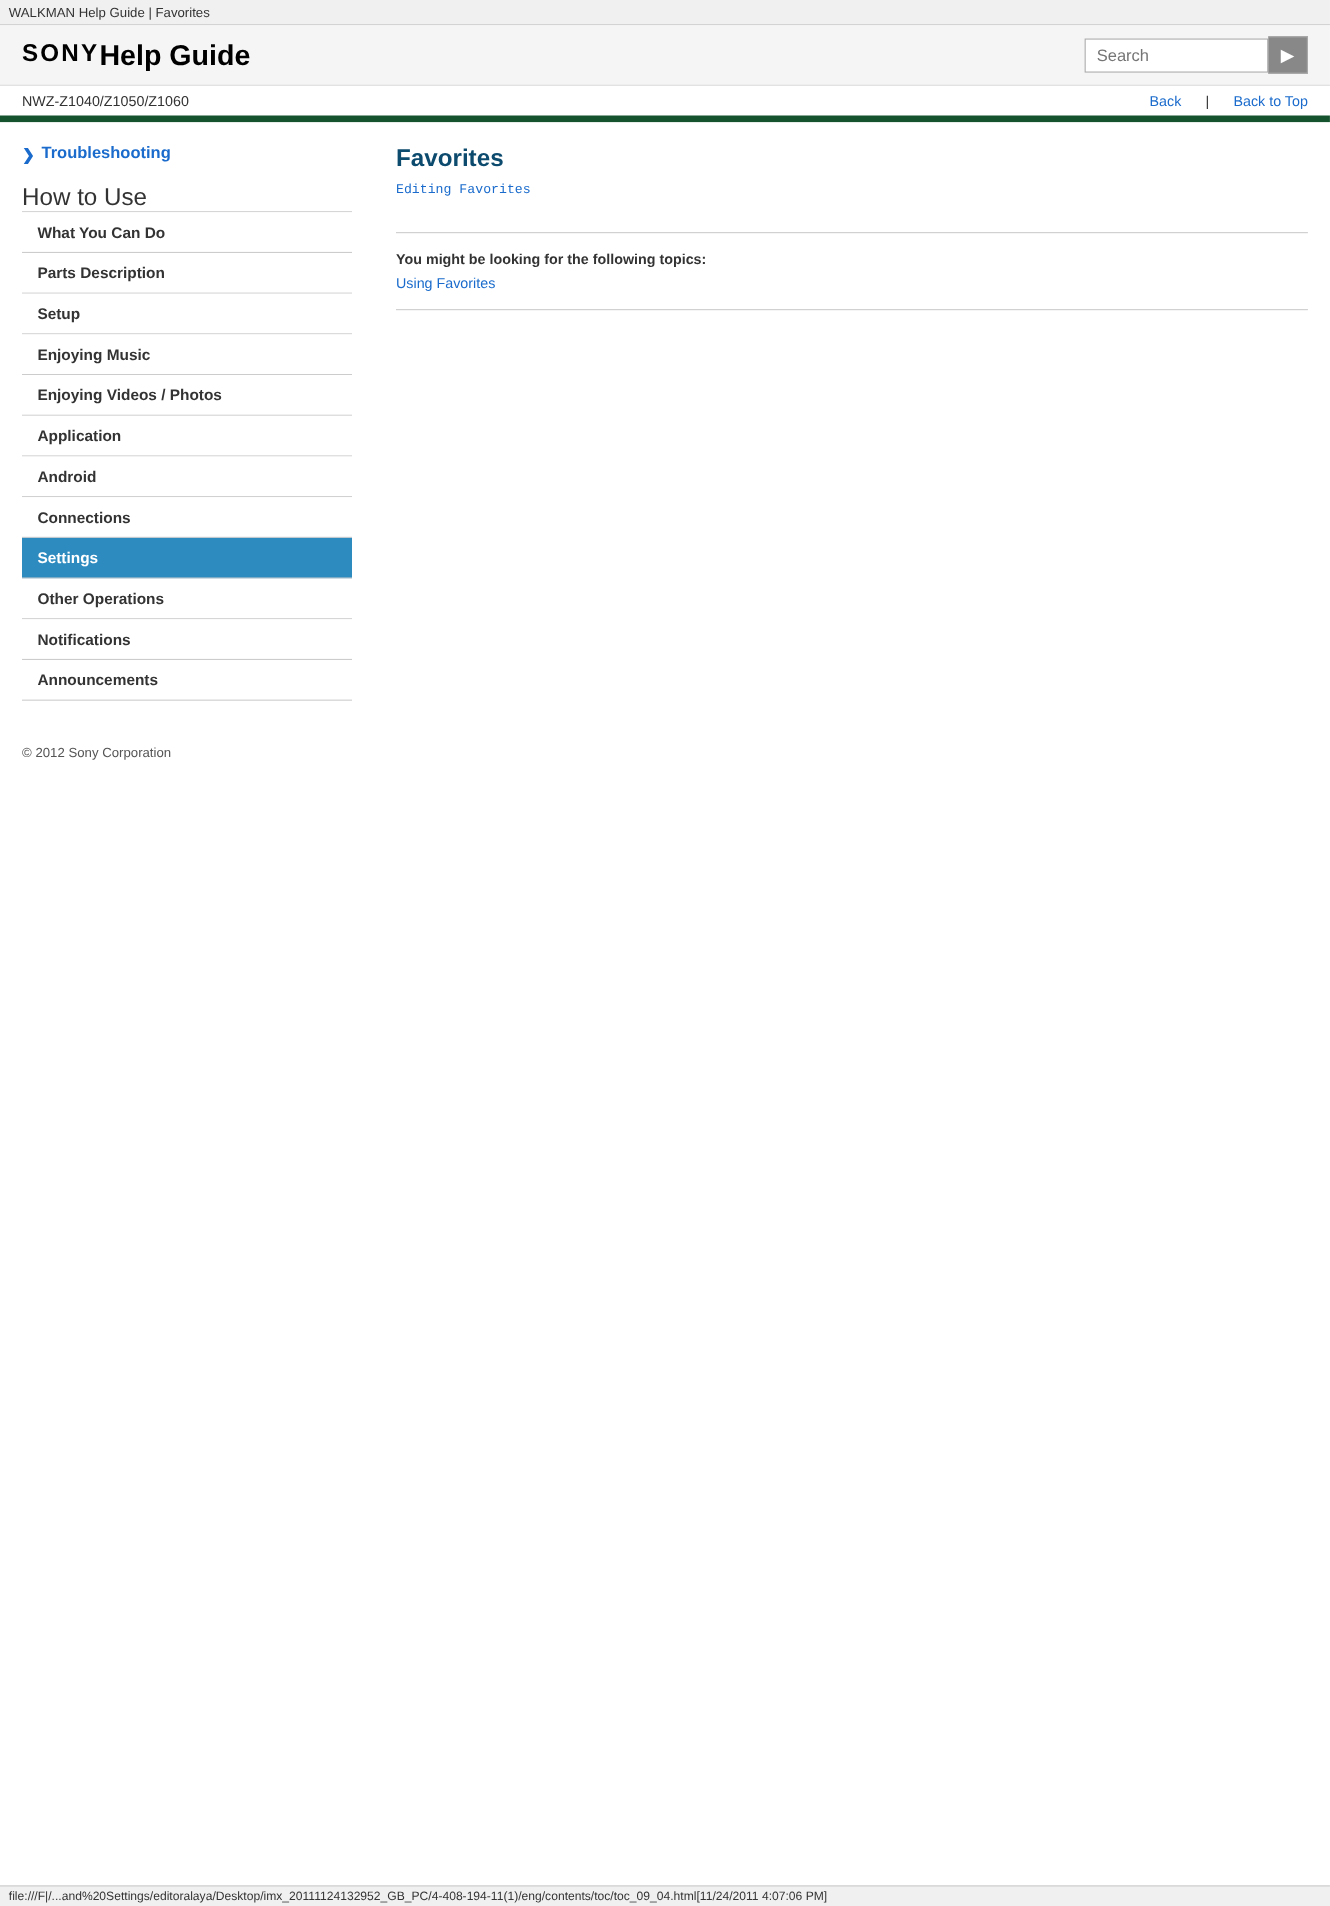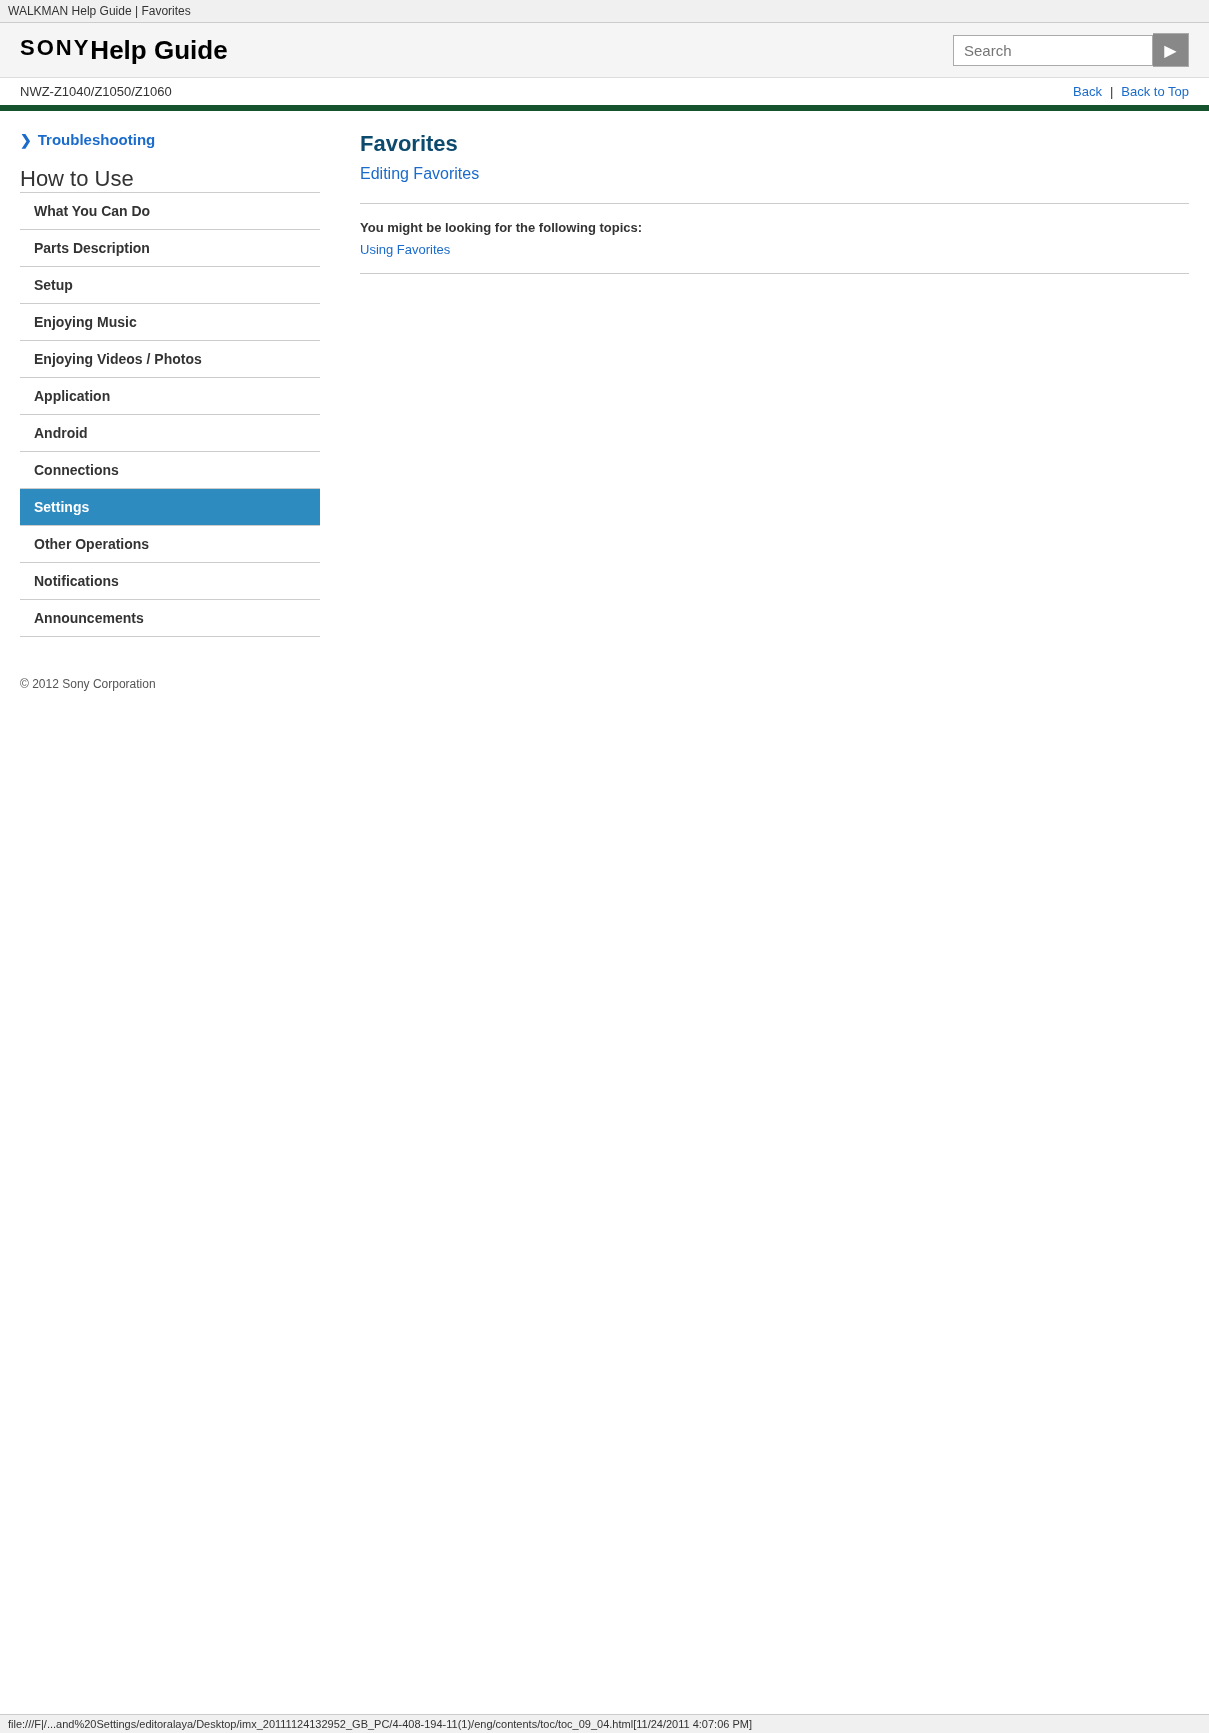--- a/index.html
+++ b/index.html
@@ -46,21 +46,21 @@
     #search-area {
       display: flex;
       align-items: center;
       gap: 0;
     }
     #search-input {
       border: 1px solid #aaa;
       padding: 6px 10px;
       font-size: 15px;
       color: #999;
-      width: 200px;
+      width: 167px;
       outline: none;
     }
     #search-button {
       background: #888;
       border: 1px solid #aaa;
       border-left: none;
       width: 36px;
       height: 34px;
       cursor: pointer;
       display: flex;
@@ -79,21 +79,21 @@
       align-items: center;
       border-bottom: 6px solid #14532d;
       font-size: 13px;
     }
     #device-model {
       color: #333;
       font-size: 13px;
     }
     #nav-links {
       display: flex;
-      gap: 8px;
+      gap: 22px;
       align-items: center;
     }
     #nav-links a {
       color: #1a6bcc;
       text-decoration: none;
       font-size: 13px;
     }
     #nav-separator {
       color: #333;
       font-size: 13px;
@@ -155,23 +155,24 @@
     }
     #page-title {
       font-size: 22px;
       font-weight: bold;
       color: #0c4a6e;
       margin-bottom: 8px;
     }
     #editing-favorites-link {
       color: #1a6bcc;
       text-decoration: none;
-      font-size: 16px;
+      font-size: 12px;
       display: block;
-      margin-bottom: 20px;
+      margin-bottom: 32px;
+      font-family: Liberation Mono, monospace;
     }
     #content-divider {
       border: none;
       border-top: 1px solid #ccc;
       margin: 16px 0;
     }
     #related-topics-label {
       font-weight: bold;
       font-size: 13px;
       color: #333;

